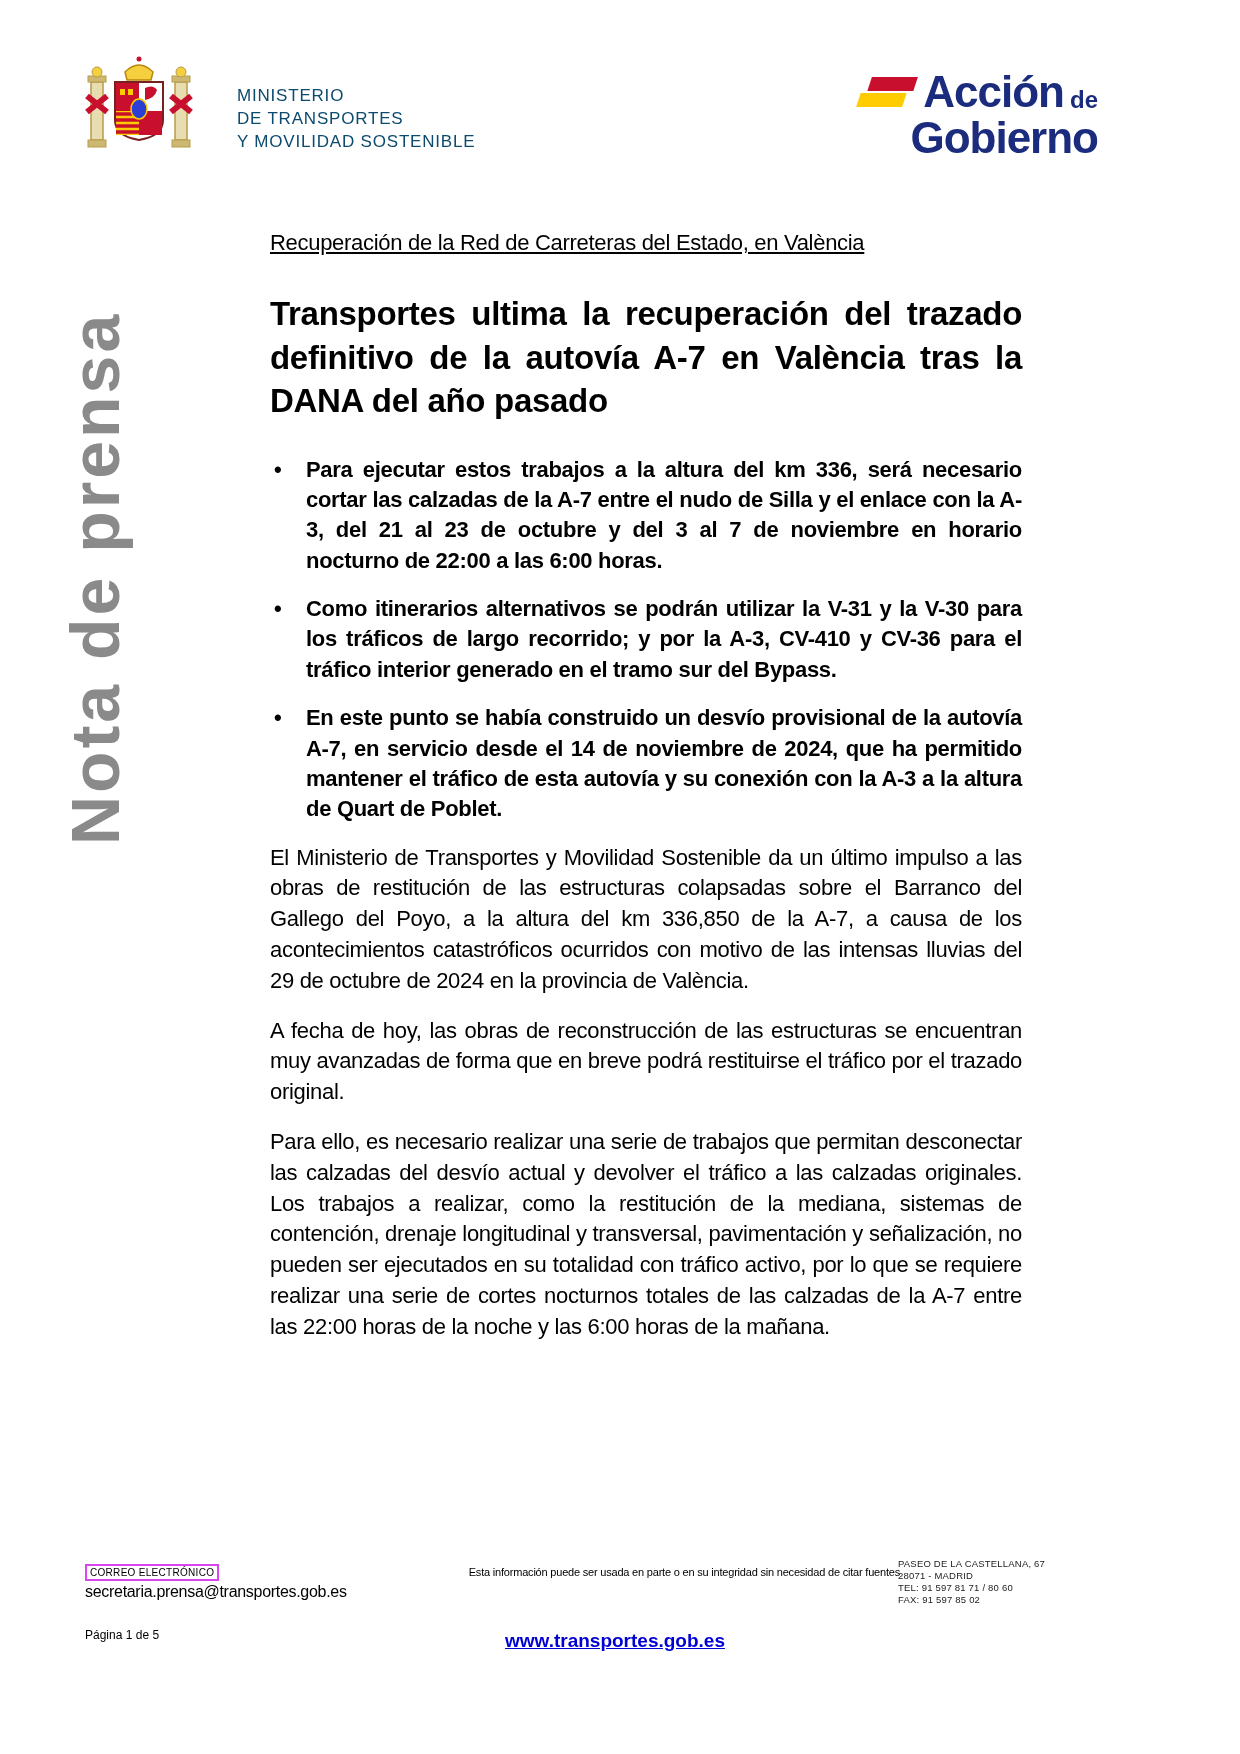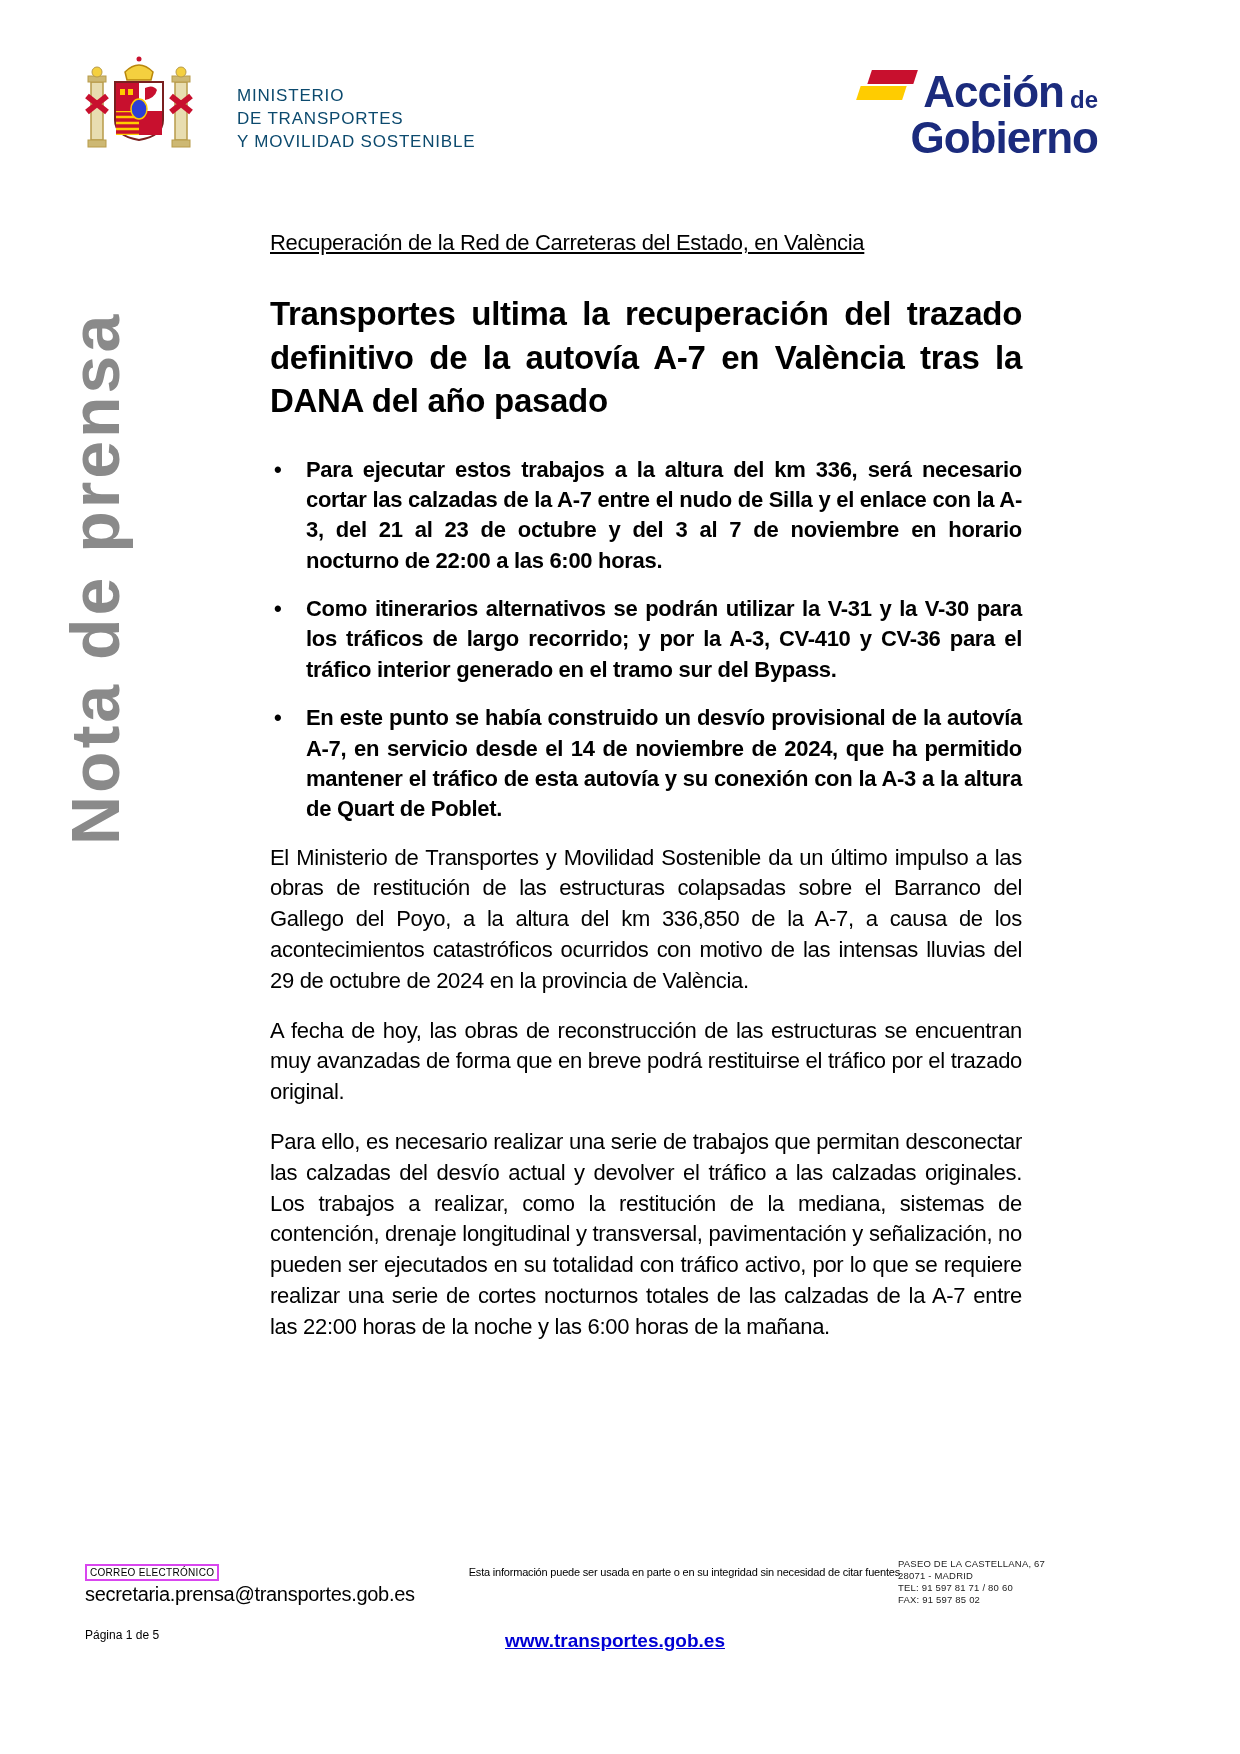--- a/index.html
+++ b/index.html
@@ -9,21 +9,21 @@
     position: relative;
     width: 1240px; height: 1754px;
     background: #fff;
     overflow: hidden;
   }
 
   
   .coat { position:absolute; left:85px; top:56px; width:108px; height:110px; }
   .ministry { position:absolute; left:206px; top:84px; font-size:17px; line-height:23px; letter-spacing:0.8px; color:#0c4a6e;margin-left:31px; }
   .gov-logo { position:absolute; left:788px; top:70px; width:310px; text-align:right; color:#1b2b7d; font-weight:bold; line-height:1; }
-  .gov-line1 { display:flex; justify-content:flex-end; gap:6px; }
+  .gov-line1 { display:flex; align-items:center; justify-content:flex-end; gap:6px; }
   .flag { position:relative; width:52px; height:30px; transform: skewX(-18deg); margin-right:4px; }
   .flag .red { position:absolute; top:0; left:6px; right:0; height:14px; background:#c8102e; }
   .flag .yellow { position:absolute; bottom:0; left:0; right:6px; height:14px; background:#ffcc00; }
   .accion { font-size:44px; letter-spacing:-1px; }
   .de { font-size:24px; font-weight:bold; align-self:flex-end; padding-bottom:2px; }
   .gobierno { font-size:44px; letter-spacing:-1px; margin-top:2px; }
 
   
   .vertical-label {
     position:absolute; left:56px; top:845px;
@@ -38,21 +38,21 @@
   .title { font-size:33px; font-weight:bold; line-height:1.32; text-align:justify; letter-spacing:-0.3px; margin-bottom:32px; }
   .bullets { margin-bottom:6px; }
   .bullet { position:relative; padding-left:36px; font-weight:bold; font-size:22px; line-height:1.38; text-align:justify; letter-spacing:-0.3px; margin-bottom:18px; }
   .bullet .dot { position:absolute; left:4px; top:0; font-weight:bold; }
   .dateline { font-size:22px; text-decoration:underline; letter-spacing:-0.3px; margin:6px 0 22px 0; }
   .para { font-size:22px; line-height:1.4; text-align:justify; letter-spacing:-0.3px; margin-bottom:19px; }
 
   
   .footer-left { position:absolute; left:85px; top:1562px; }
   .email-label { display:inline-block; border:2px solid #d946ef; font-size:10px; letter-spacing:0.3px; padding:1px 3px; margin-bottom:2px; }
-  .email { font-size:20px; letter-spacing:-0.3px;text-align:center; }
+  .email { font-size:16px; letter-spacing:-0.3px;text-align:center; }
   .page-num { position:absolute; left:85px; top:1628px; font-size:12px; }
   .usage-note { position:absolute; left:330px; top:1566px; width:570px; text-align:right; font-size:11px; letter-spacing:-0.2px; }
   .site-link { position:absolute; left:330px; top:1630px; width:570px; text-align:center; font-size:19px; font-weight:bold; }
   .site-link a, .site-link span { color:#0000d4; text-decoration:underline; }
   .addr { position:absolute; left:898px; top:1558px; font-size:9.5px; line-height:12px; color:#222; letter-spacing:0.2px; }
   .social { position:absolute; left:388px; top:1780px; display:flex; align-items:flex-start; }
   .follow { font-size:18px; font-weight:bold; margin-right:48px; }
   .icon-circle { width:30px; height:30px; border-radius:50%; background:#fff; border:1.5px solid #8fc1e9; display:inline-flex; align-items:center; justify-content:center; position:relative; z-index:2; }
   .social-link { display:flex; align-items:center; margin-right:58px; text-decoration:none; color:#000; }
   .social-text { font-size:17px; text-decoration:underline; margin-left:-4px; letter-spacing:-0.2px; color:#000; }

